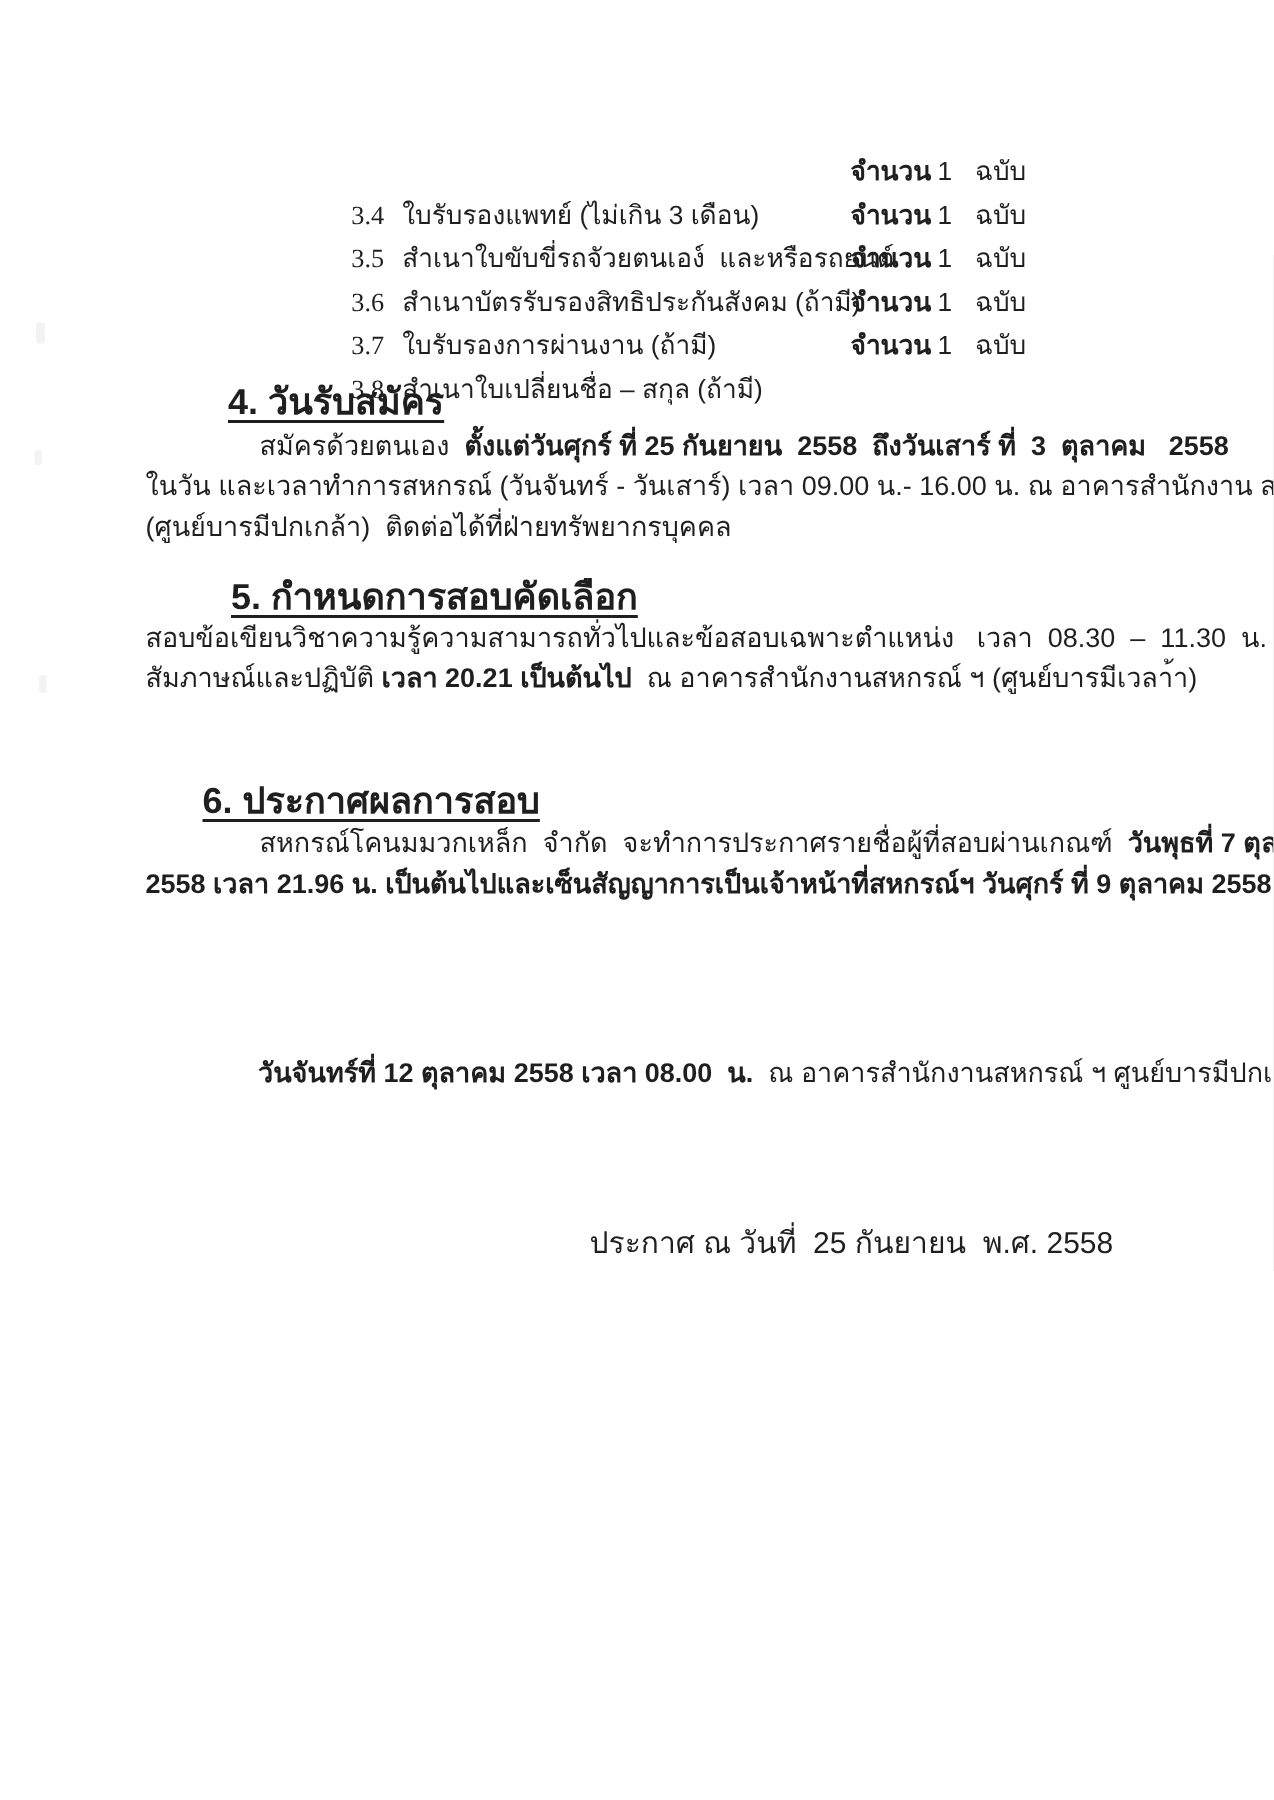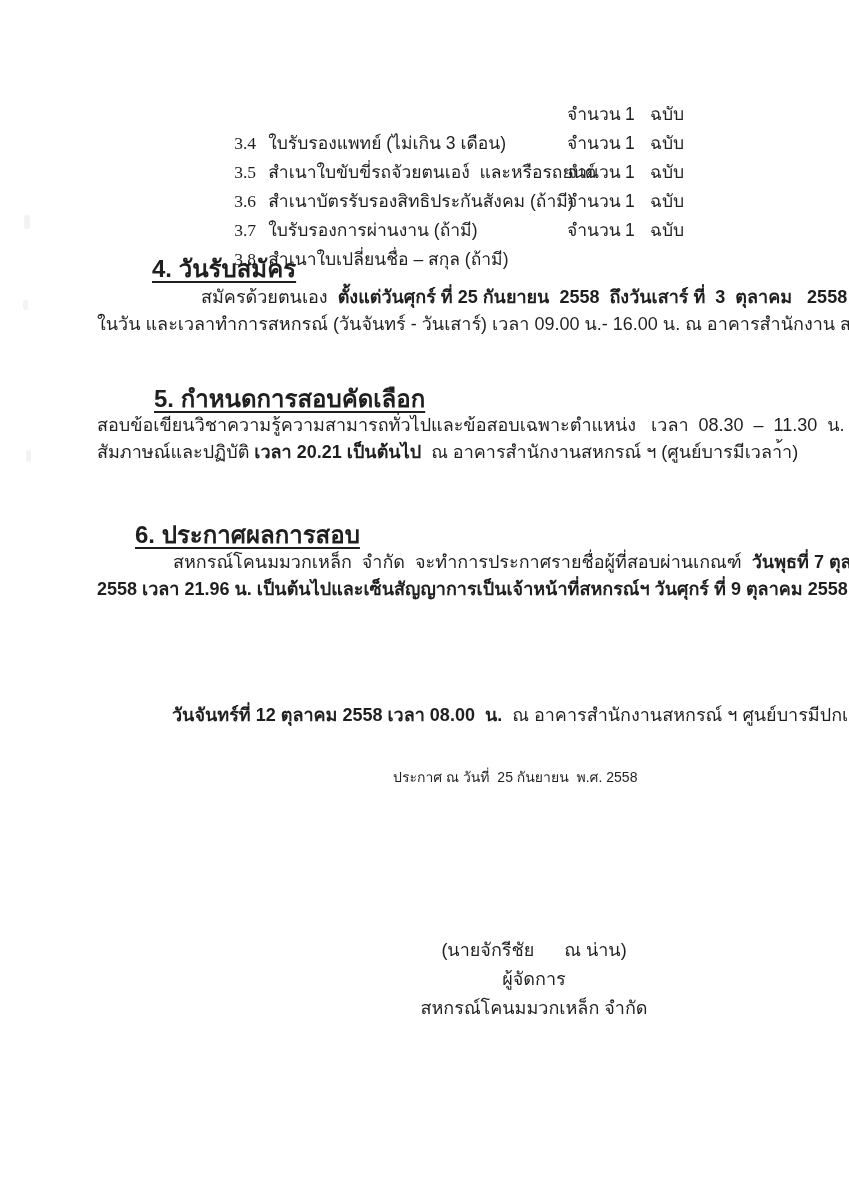--- a/index.html
+++ b/index.html
@@ -31,21 +31,21 @@
     position: relative;
     height: 29px;
     line-height: 29px;
     white-space: pre;
   }
   .row-num {
     display: inline-block;
     width: 34px;
     font-family: Liberation Serif, serif;
   }
-  .q-label { position: absolute; left: 362px; top: 0; }
+  .q-label { position: absolute; left: 362px; top: 0; font-weight: bold; }
   .q-value { position: absolute; left: 420px; top: 0; }
   .q-unit  { position: absolute; left: 445px; top: 0; }
 
   
   .sec-heading {
     position: absolute;
     font-size: 24px;
     font-weight: bold;
     white-space: pre;
     text-decoration: underline;
@@ -62,23 +62,23 @@
     line-height: 27px;
   }
   .sec-para .line {
     white-space: pre;
     height: 27px;
   }
   .b { font-weight: bold; }
 
   .announce-line {
     position: absolute;
-    top: 764px;
+    top: 816px;
     left: 393px;
-    font-size: 14px;
+    font-size: 20px;
     line-height: 27px;
     white-space: pre;
   }
 
   .signature-block {
     position: absolute;
     top: 936px;
     left: 384px;
     width: 300px;
     text-align: center;
@@ -138,41 +138,37 @@
     <div class="doc-row">
       <span class="row-num">3.8</span><span class="pre">สำเนาใบเปลี่ยนชื่อ – สกุล (ถ้ามี)</span>
       <span class="q-label">จำนวน</span>
       <span class="q-value">1</span>
       <span class="q-unit">ฉบับ</span>
     </div>
   </div>
 
   <div class="sec-heading" style="top:258px; left:152px;">4. วันรับสมัคร</div>
   <div class="sec-para" style="top:284px;">
-    <div class="line" style="margin-left:104px;"><span class="pre">สมัครด้วยตนเอง  </span><span class="pre b">ตั้งแต่วันศุกร์ ที่ 25 กันยายน  2558  ถึงวันเสาร์ ที่  3  ตุลาคม   2558</span></div>
+    <div class="line" style="margin-left:76px;"><span class="pre">สมัครด้วยตนเอง  </span><span class="pre b">ตั้งแต่วันศุกร์ ที่ 25 กันยายน  2558  ถึงวันเสาร์ ที่  3  ตุลาคม   2558</span></div>
     <div class="line"><span class="pre">ในวัน และเวลาทำการสหกรณ์ (วันจันทร์ - วันเสาร์) เวลา 09.00 น.- 16.00 น. ณ อาคารสำนักงาน สหกรณ์ฯ</span></div>
+    <div class="line"><span class="pre">(ศูนย์บารมีปกเกล้า)  ติดต่อได้ที่ฝ่ายทรัพยากรบุคคล</span></div>
   </div>
 
   <div class="sec-heading" style="top:388px; left:154px;">5. กำหนดการสอบคัดเลือก</div>
   <div class="sec-para" style="top:412px;">
     <div class="line"><span class="pre">สอบข้อเขียนวิชาความรู้ความสามารถทั่วไปและข้อสอบเฉพาะตำแหน่ง   เวลา  08.30  –  11.30  น.  สอบ</span></div>
     <div class="line"><span class="pre">สัมภาษณ์และปฏิบัติ </span><span class="pre b">เวลา 20.21 เป็นต้นไป</span><span class="pre">  ณ อาคารสำนักงานสหกรณ์ ฯ (ศูนย์บารมีเวลา้า)</span></div>
   </div>
 
   <div class="sec-heading" style="top:524px; left:135px;">6. ประกาศผลการสอบ</div>
   <div class="sec-para" style="top:549px;">
     <div class="line" style="margin-left:76px;"><span class="pre">สหกรณ์โคนมมวกเหล็ก  จำกัด  จะทำการประกาศรายชื่อผู้ที่สอบผ่านเกณฑ์  </span><span class="pre b">วันพุธที่ 7 ตุลาคม</span></div>
     <div class="line"><span class="pre b">2558 เวลา 21.96 น. เป็นต้นไปและเซ็นสัญญาการเป็นเจ้าหน้าที่สหกรณ์ฯ วันศุกร์ ที่ 9 ตุลาคม 2558</span><span class="pre">  ณ</span></div>
   </div>
 
   <div class="sec-para" style="top:702px; left:172px;">
     <div class="line"><span class="pre b">วันจันทร์ที่ 12 ตุลาคม 2558 เวลา 08.00  น.</span><span class="pre">  ณ อาคารสำนักงานสหกรณ์ ฯ ศูนย์บารมีปกเกล้า</span></div>
   </div>
 
   <div class="announce-line">ประกาศ ณ วันที่  25 กันยายน  พ.ศ. 2558</div>
 
-  <div class="signature-block">
-    <div class="line">(นายจักรีชัย      ณ น่าน)</div>
-    <div class="line">ผู้จัดการ</div>
-    <div class="line">สหกรณ์โคนมมวกเหล็ก จำกัด</div>
-  </div>
 
 </div>
 
 </body></html>

